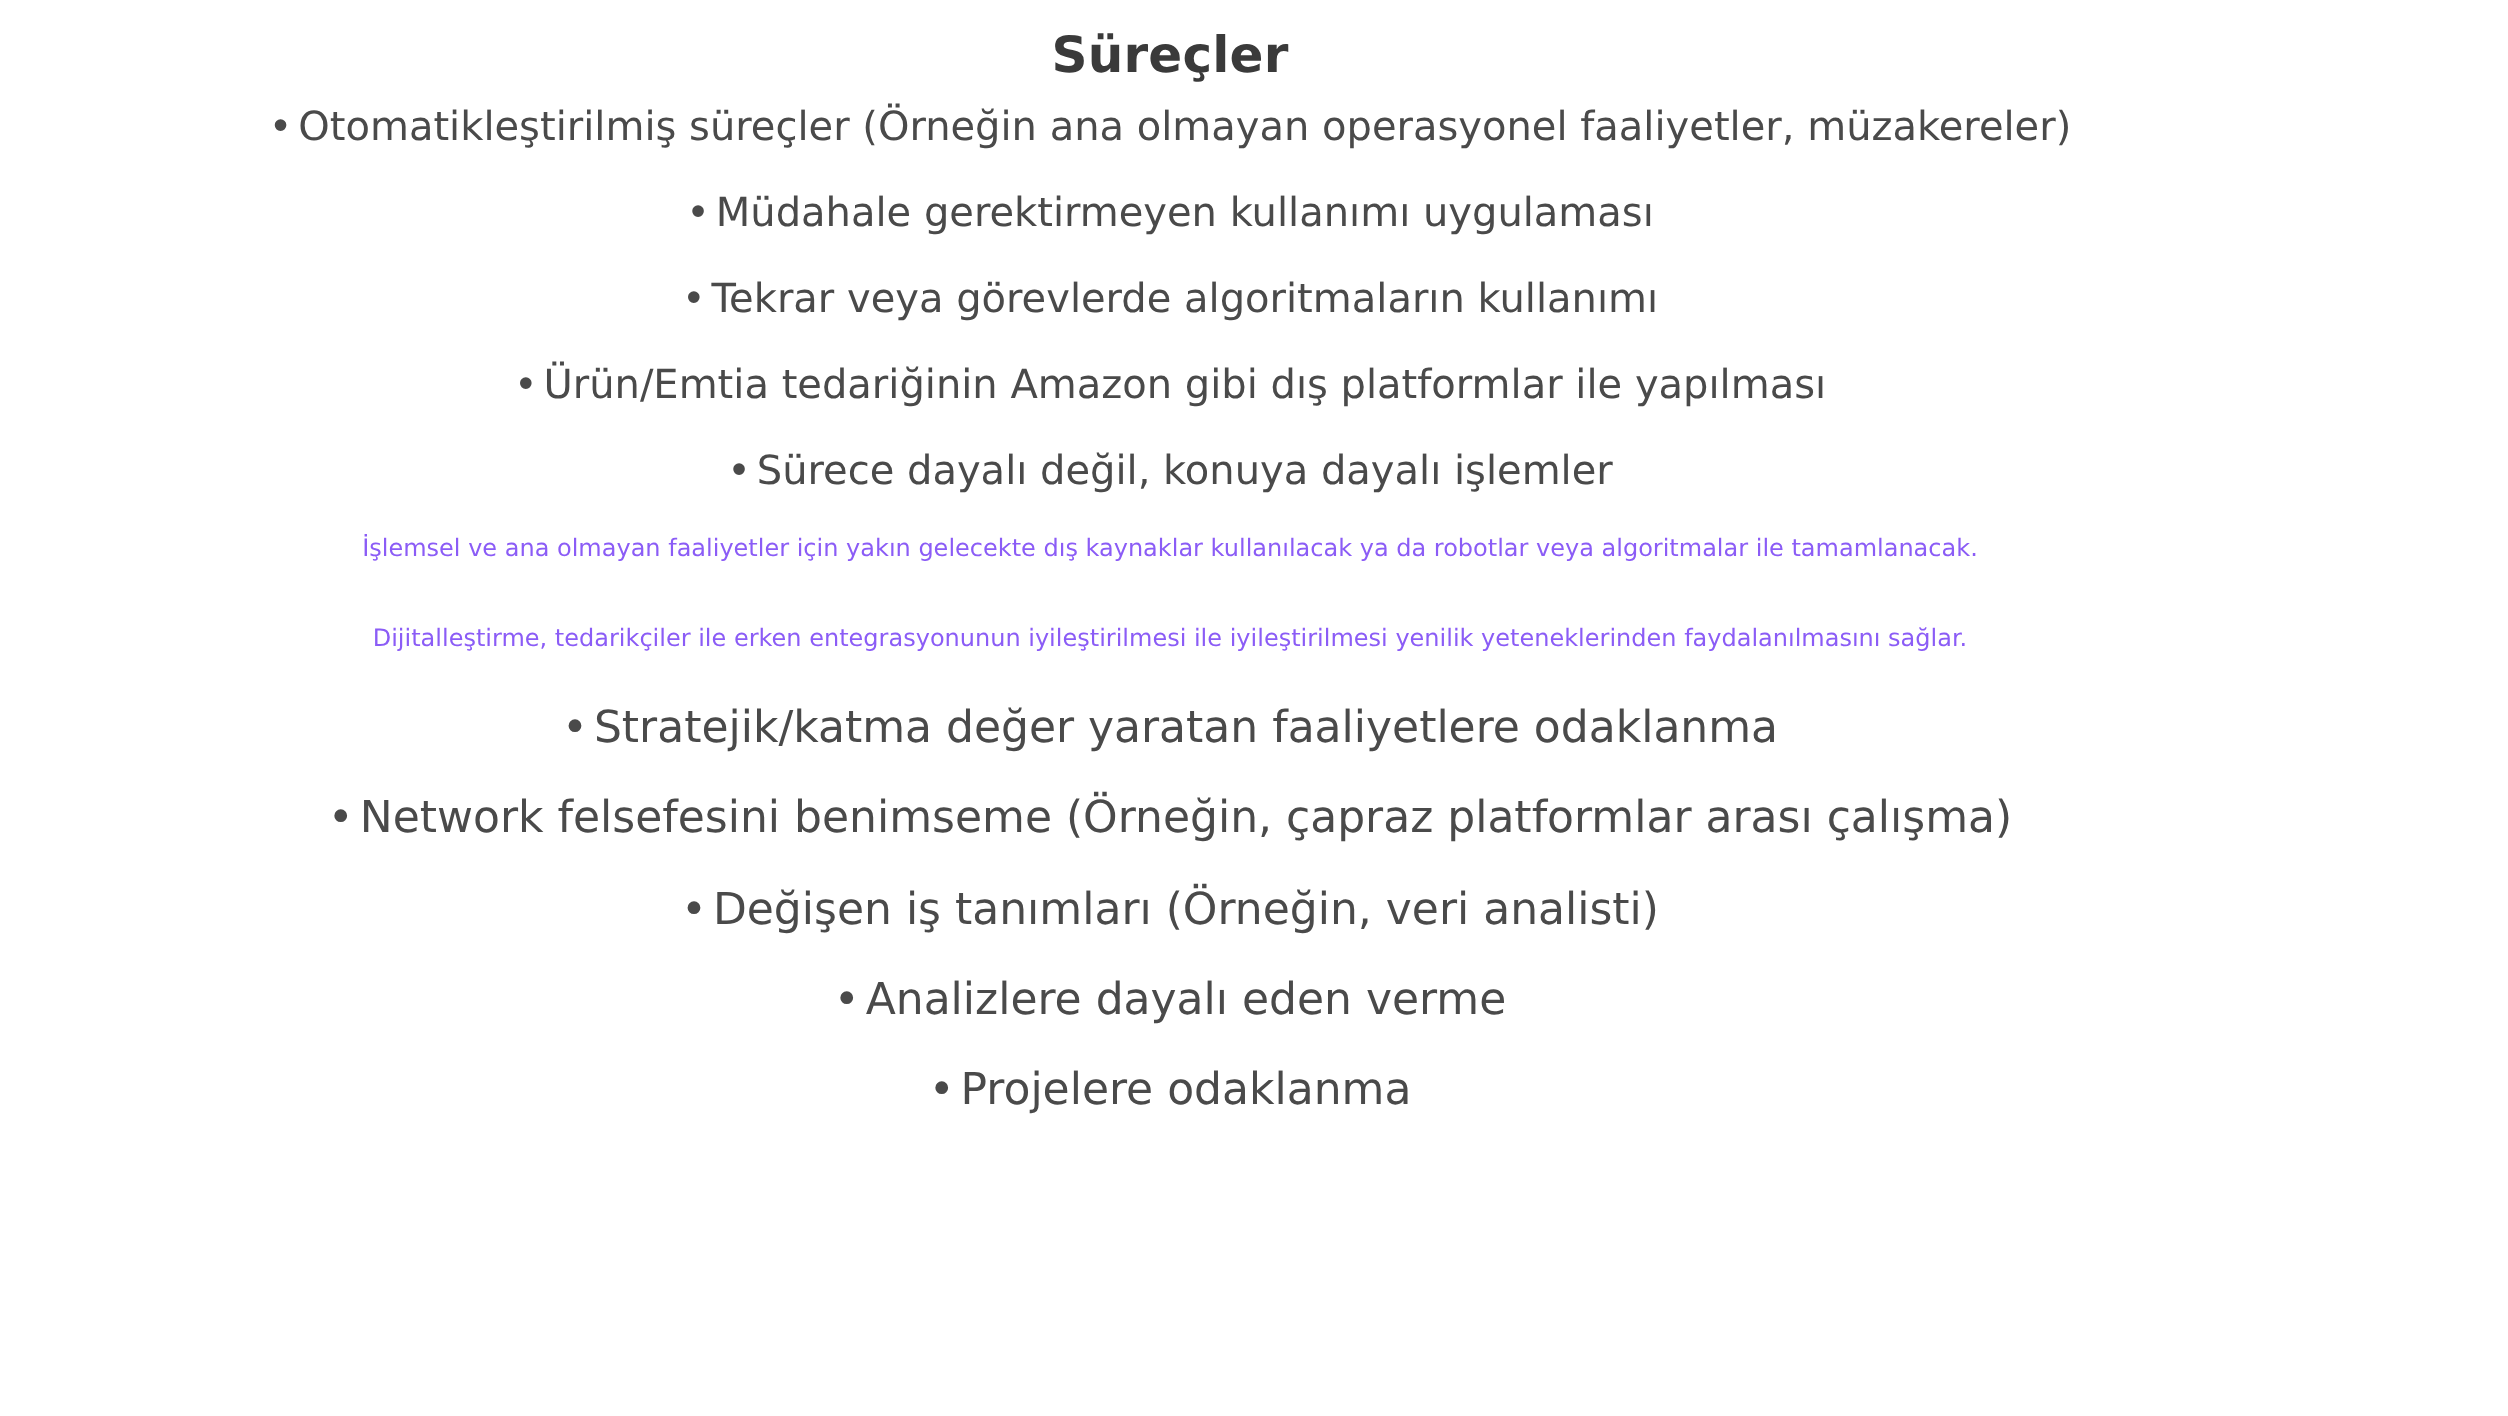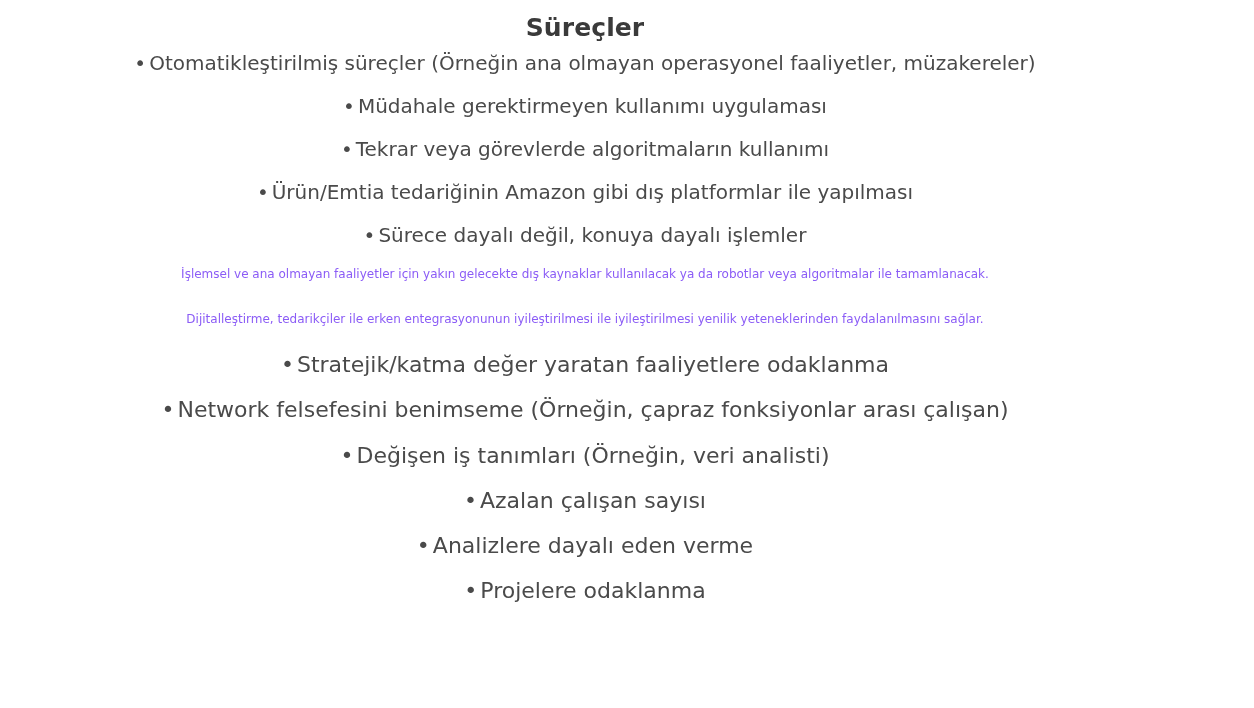--- a/index.html
+++ b/index.html
@@ -81,20 +81,19 @@
     <div class="bullet"><span class="dot">•</span><span>Tekrar veya görevlerde algoritmaların kullanımı</span></div>
     <div class="bullet"><span class="dot">•</span><span>Ürün/Emtia tedariğinin Amazon gibi dış platformlar ile yapılması</span></div>
     <div class="bullet"><span class="dot">•</span><span>Sürece dayalı değil, konuya dayalı işlemler</span></div>
   </div>
 
   <p class="para first-para">İşlemsel ve ana olmayan faaliyetler için yakın gelecekte dış kaynaklar kullanılacak ya da robotlar veya algoritmalar ile tamamlanacak.</p>
   <p class="para">Dijitalleştirme, tedarikçiler ile erken entegrasyonunun iyileştirilmesi ile iyileştirilmesi yenilik yeteneklerinden faydalanılmasını sağlar.</p>
 
   <div class="group-lower">
     <div class="bullet-sm"><span class="dot">•</span><span>Stratejik/katma değer yaratan faaliyetlere odaklanma</span></div>
-    <div class="bullet-sm"><span class="dot">•</span><span>Network felsefesini benimseme (Örneğin, çapraz fonksiyonlar arası çalışan)</span></div>
+    <div class="bullet-sm"><span class="dot">•</span><span>Network felsefesini benimseme (Örneğin, çapraz platformlar arası çalışma)</span></div>
     <div class="bullet-sm"><span class="dot">•</span><span>Değişen iş tanımları (Örneğin, veri analisti)</span></div>
-    <div class="bullet-sm"><span class="dot">•</span><span>Azalan çalışan sayısı</span></div>
     <div class="bullet-sm"><span class="dot">•</span><span>Analizlere dayalı eden verme</span></div>
     <div class="bullet-sm"><span class="dot">•</span><span>Projelere odaklanma</span></div>
   </div>
 
 </div>
 
 </body></html>

